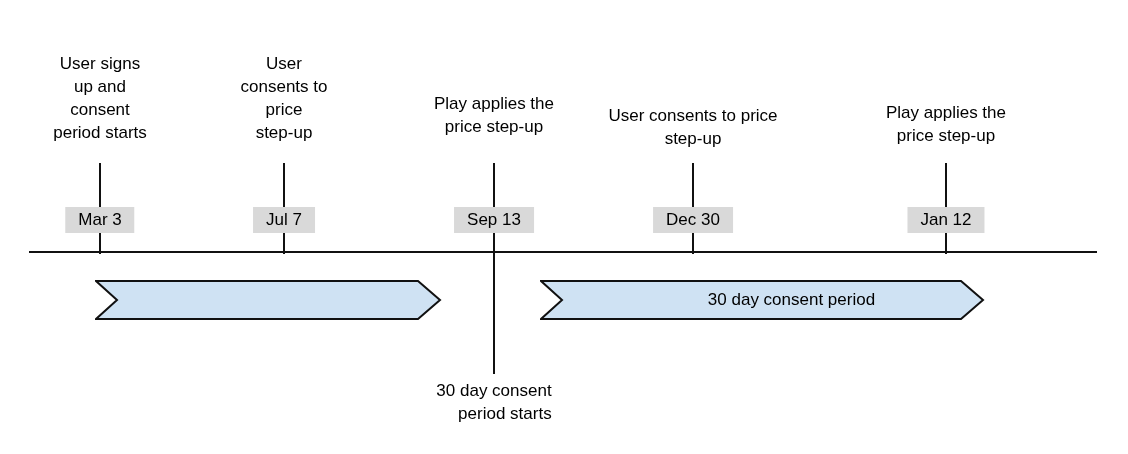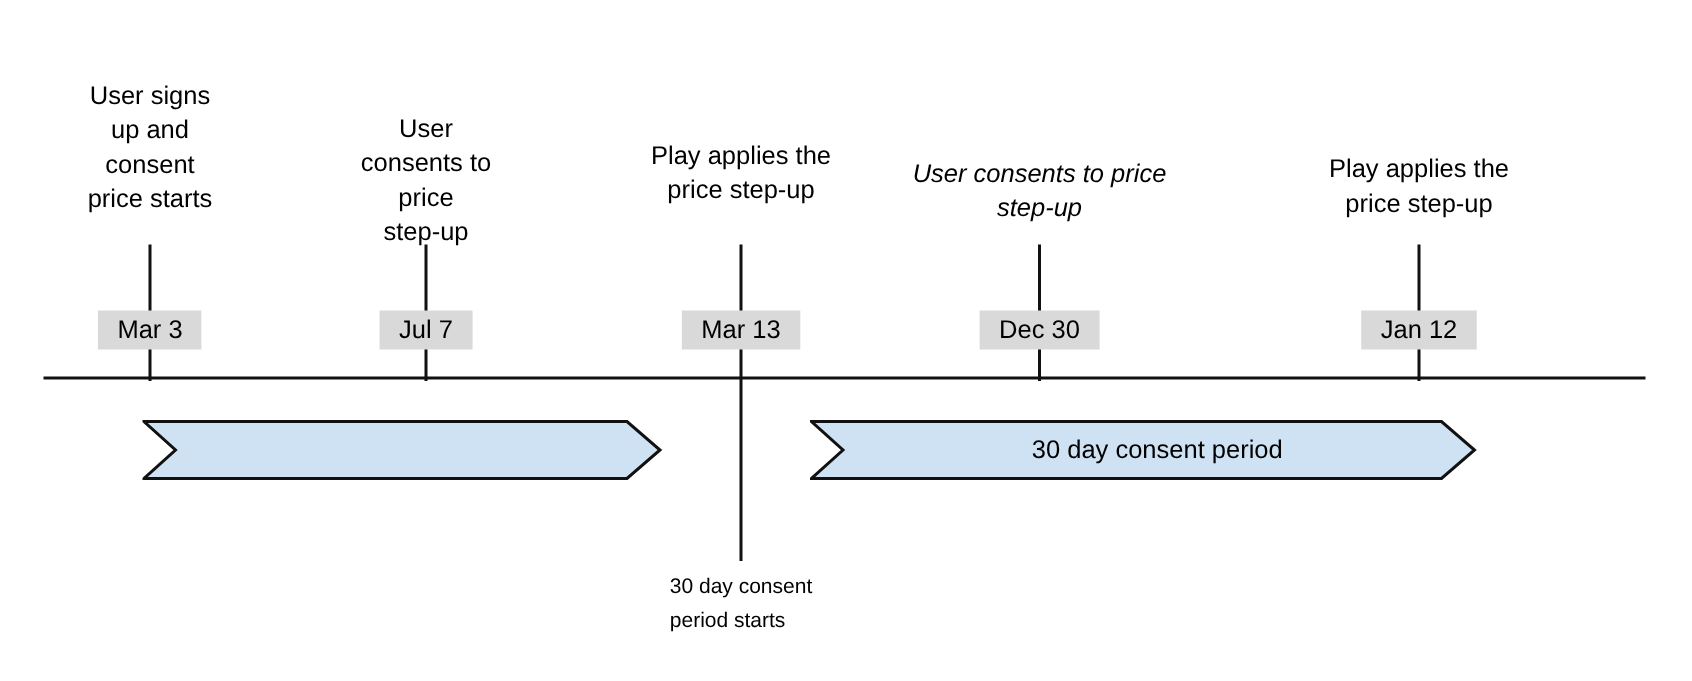--- a/index.html
+++ b/index.html
@@ -54,77 +54,77 @@
     display: flex;
     align-items: center;
     justify-content: center;
     font-size: 17px;
     padding-left: 18px;
     white-space: nowrap;
   }
   .note {
     position: absolute;
     transform: translateX(-50%);
-    text-align: left;
-    font-size: 14px;
+    text-align: right;
+    font-size: 17px;
     line-height: 23px;
     white-space: pre;
   }
 </style>
 </head>
 <body>
 
 <div class="canvas">
 
   <div class="axis"></div>
 
   <div class="ev" style="left:100px;">
     <div class="ev-title" style="top:52px;">User signs
 up and
 consent
-price starts</div>
+period starts</div>
     <div class="tick tick-short"></div>
     <div class="date-chip">Mar 3</div>
   </div>
 
   <div class="ev" style="left:284px;">
-    <div class="ev-title" style="top:52px;margin-top:22px;">User
+    <div class="ev-title" style="top:52px;">User
 consents to
 price
 step-up</div>
     <div class="tick tick-short"></div>
     <div class="date-chip">Jul 7</div>
   </div>
 
   <div class="ev" style="left:494px;">
     <div class="ev-title" style="top:92px;">Play applies the
 price step-up</div>
     <div class="tick tick-long"></div>
-    <div class="date-chip">Mar 13</div>
+    <div class="date-chip">Sep 13</div>
   </div>
 
   <div class="ev" style="left:693px;">
-    <div class="ev-title" style="top:104px;font-style:italic;">User consents to price
+    <div class="ev-title" style="top:104px;">User consents to price
 step-up</div>
     <div class="tick tick-short"></div>
     <div class="date-chip">Dec 30</div>
   </div>
 
   <div class="ev" style="left:946px;">
     <div class="ev-title" style="top:101px;">Play applies the
 price step-up</div>
     <div class="tick tick-short"></div>
     <div class="date-chip">Jan 12</div>
   </div>
 
   <svg class="arrow-svg" style="left:95px; top:280px;" width="347" height="41" viewBox="0 0 347 41">
     <polygon points="1,1 323,1 345,20 323,39 1,39 22,20" fill="#cfe2f3"></polygon>
   </svg>
 
   <svg class="arrow-svg" style="left:540px; top:280px;" width="445" height="41" viewBox="0 0 445 41">
     <polygon points="1,1 421,1 443,20 421,39 1,39 22,20" fill="#cfe2f3"></polygon>
   </svg>
-  <div class="arrow-label" style="left:540px; top:280px; width:445px; height:40px;">30 day consent period</div>
+  <div class="arrow-label" style="left:560px; top:280px; width:445px; height:40px;">30 day consent period</div>
 
   <div class="note" style="left:494px; top:379px;">30 day consent
 period starts</div>
 
 </div>
 
 </body></html>

